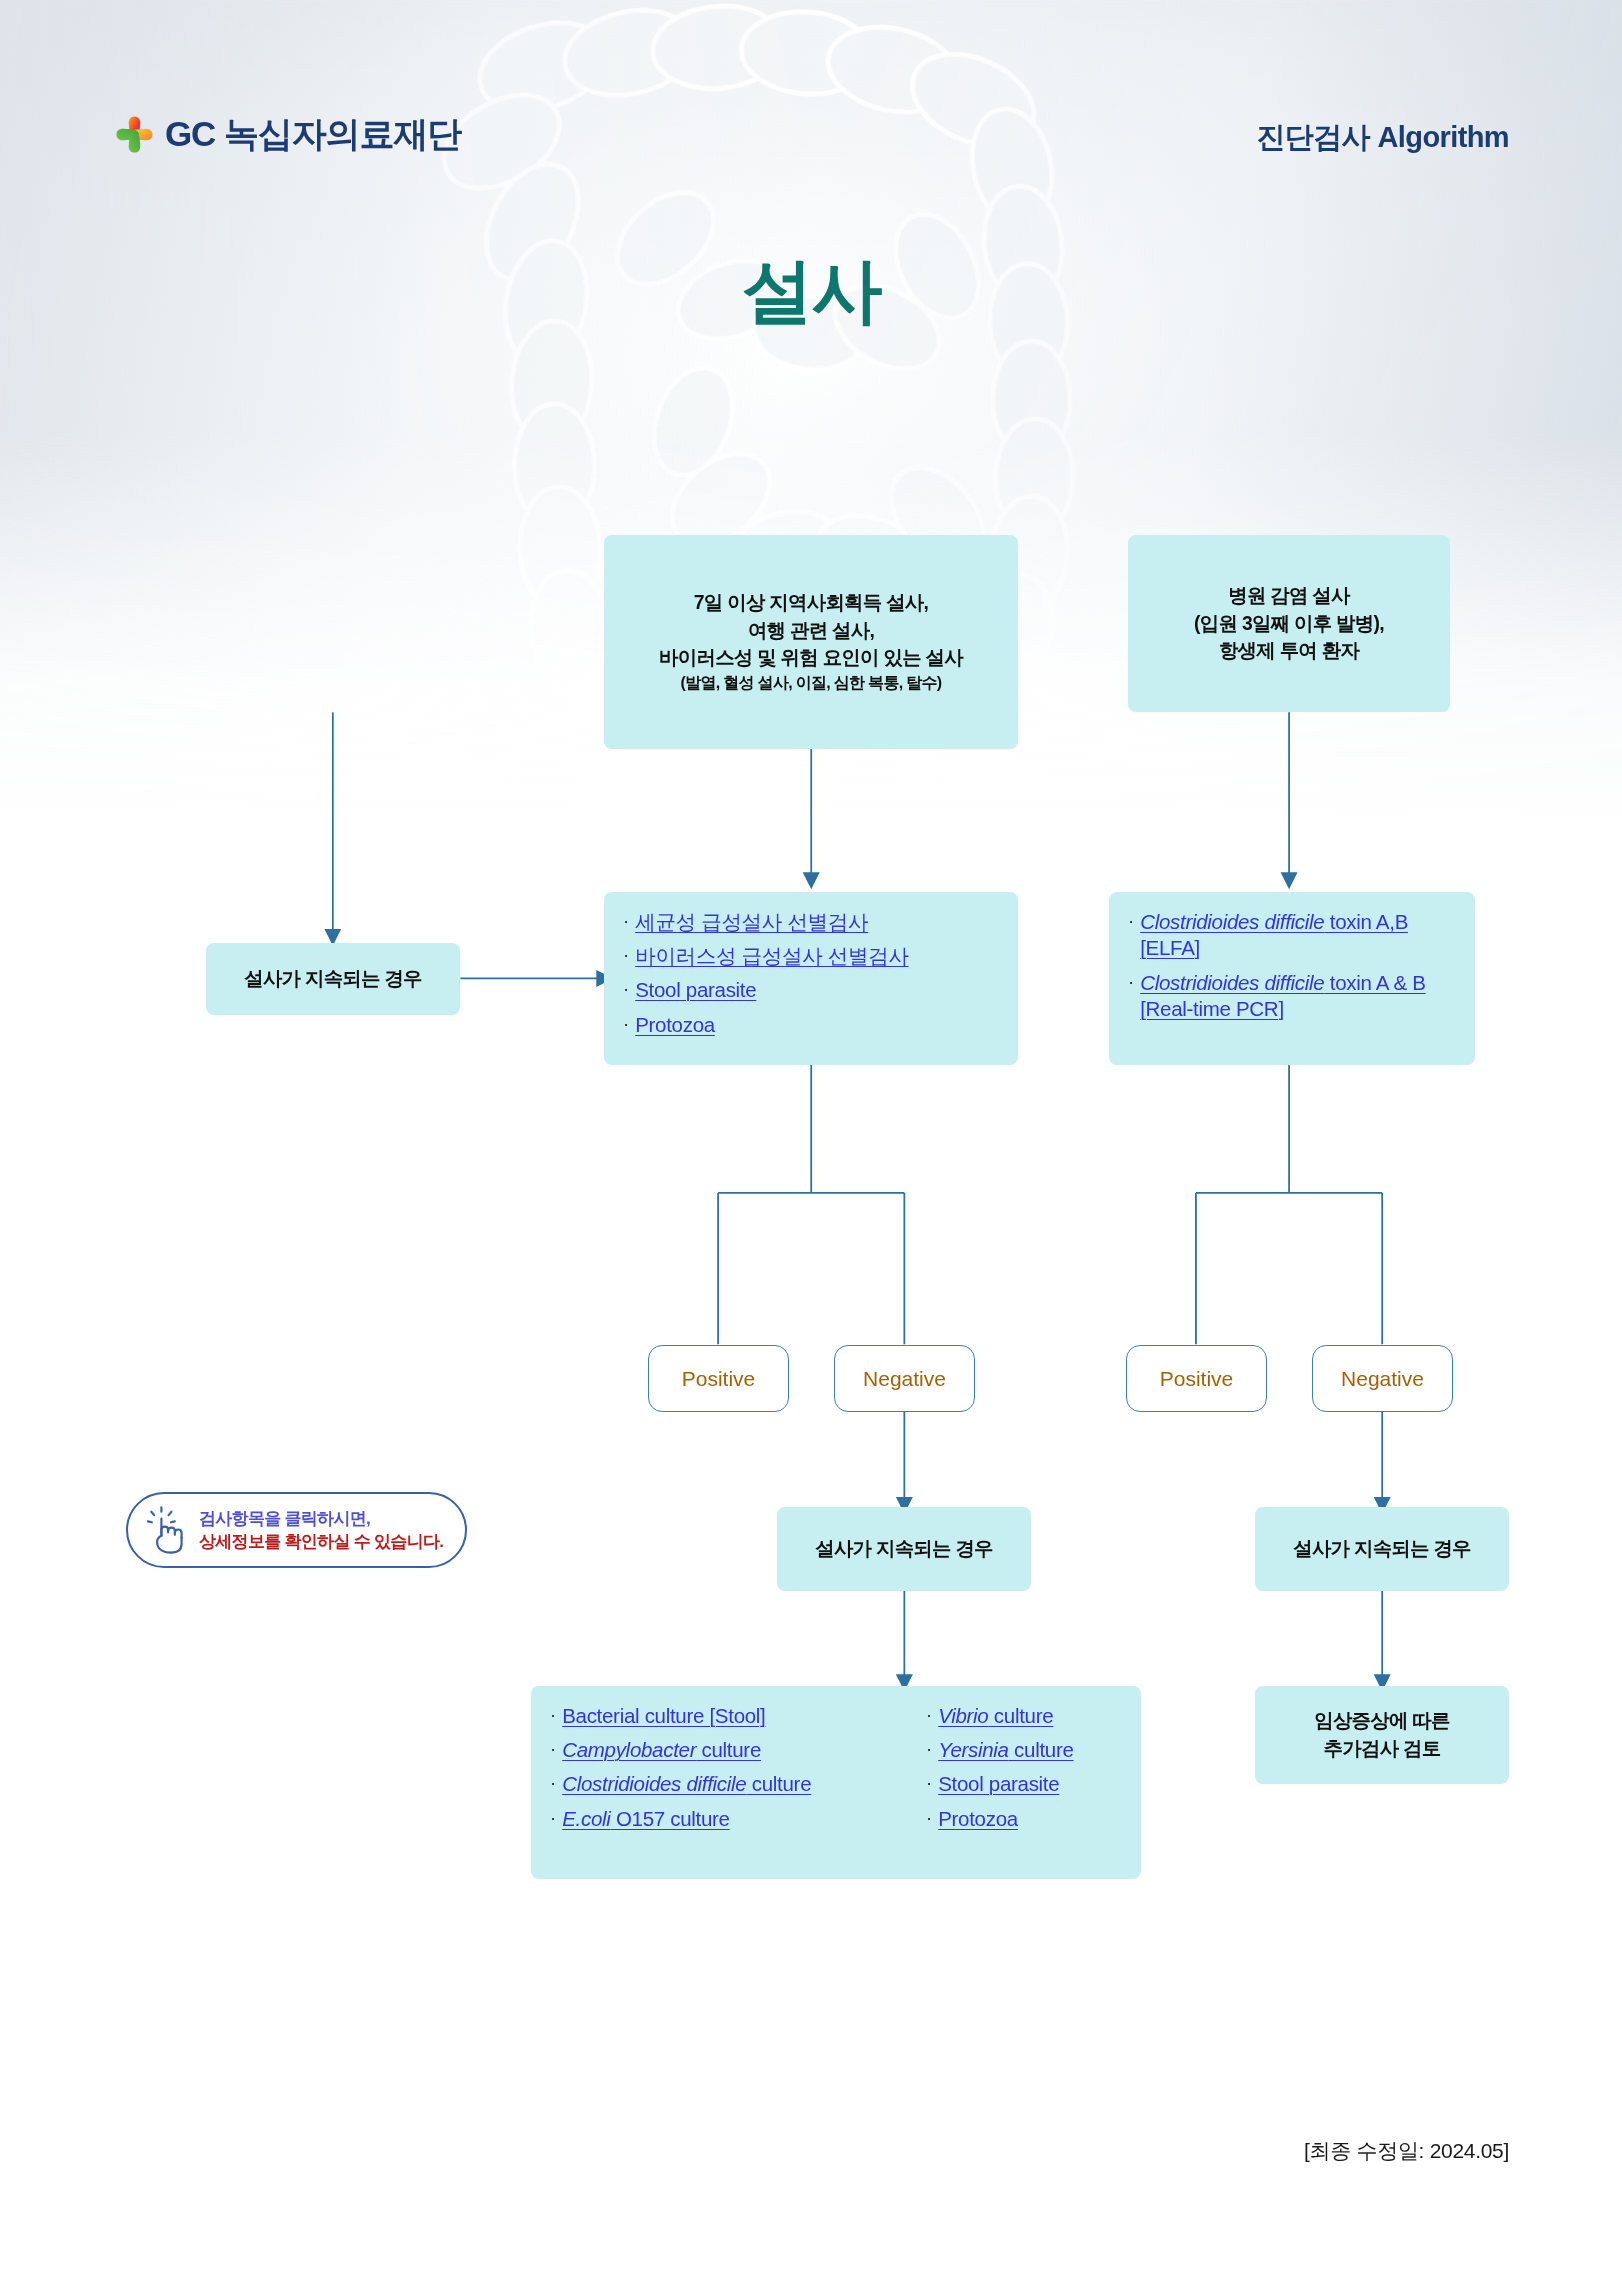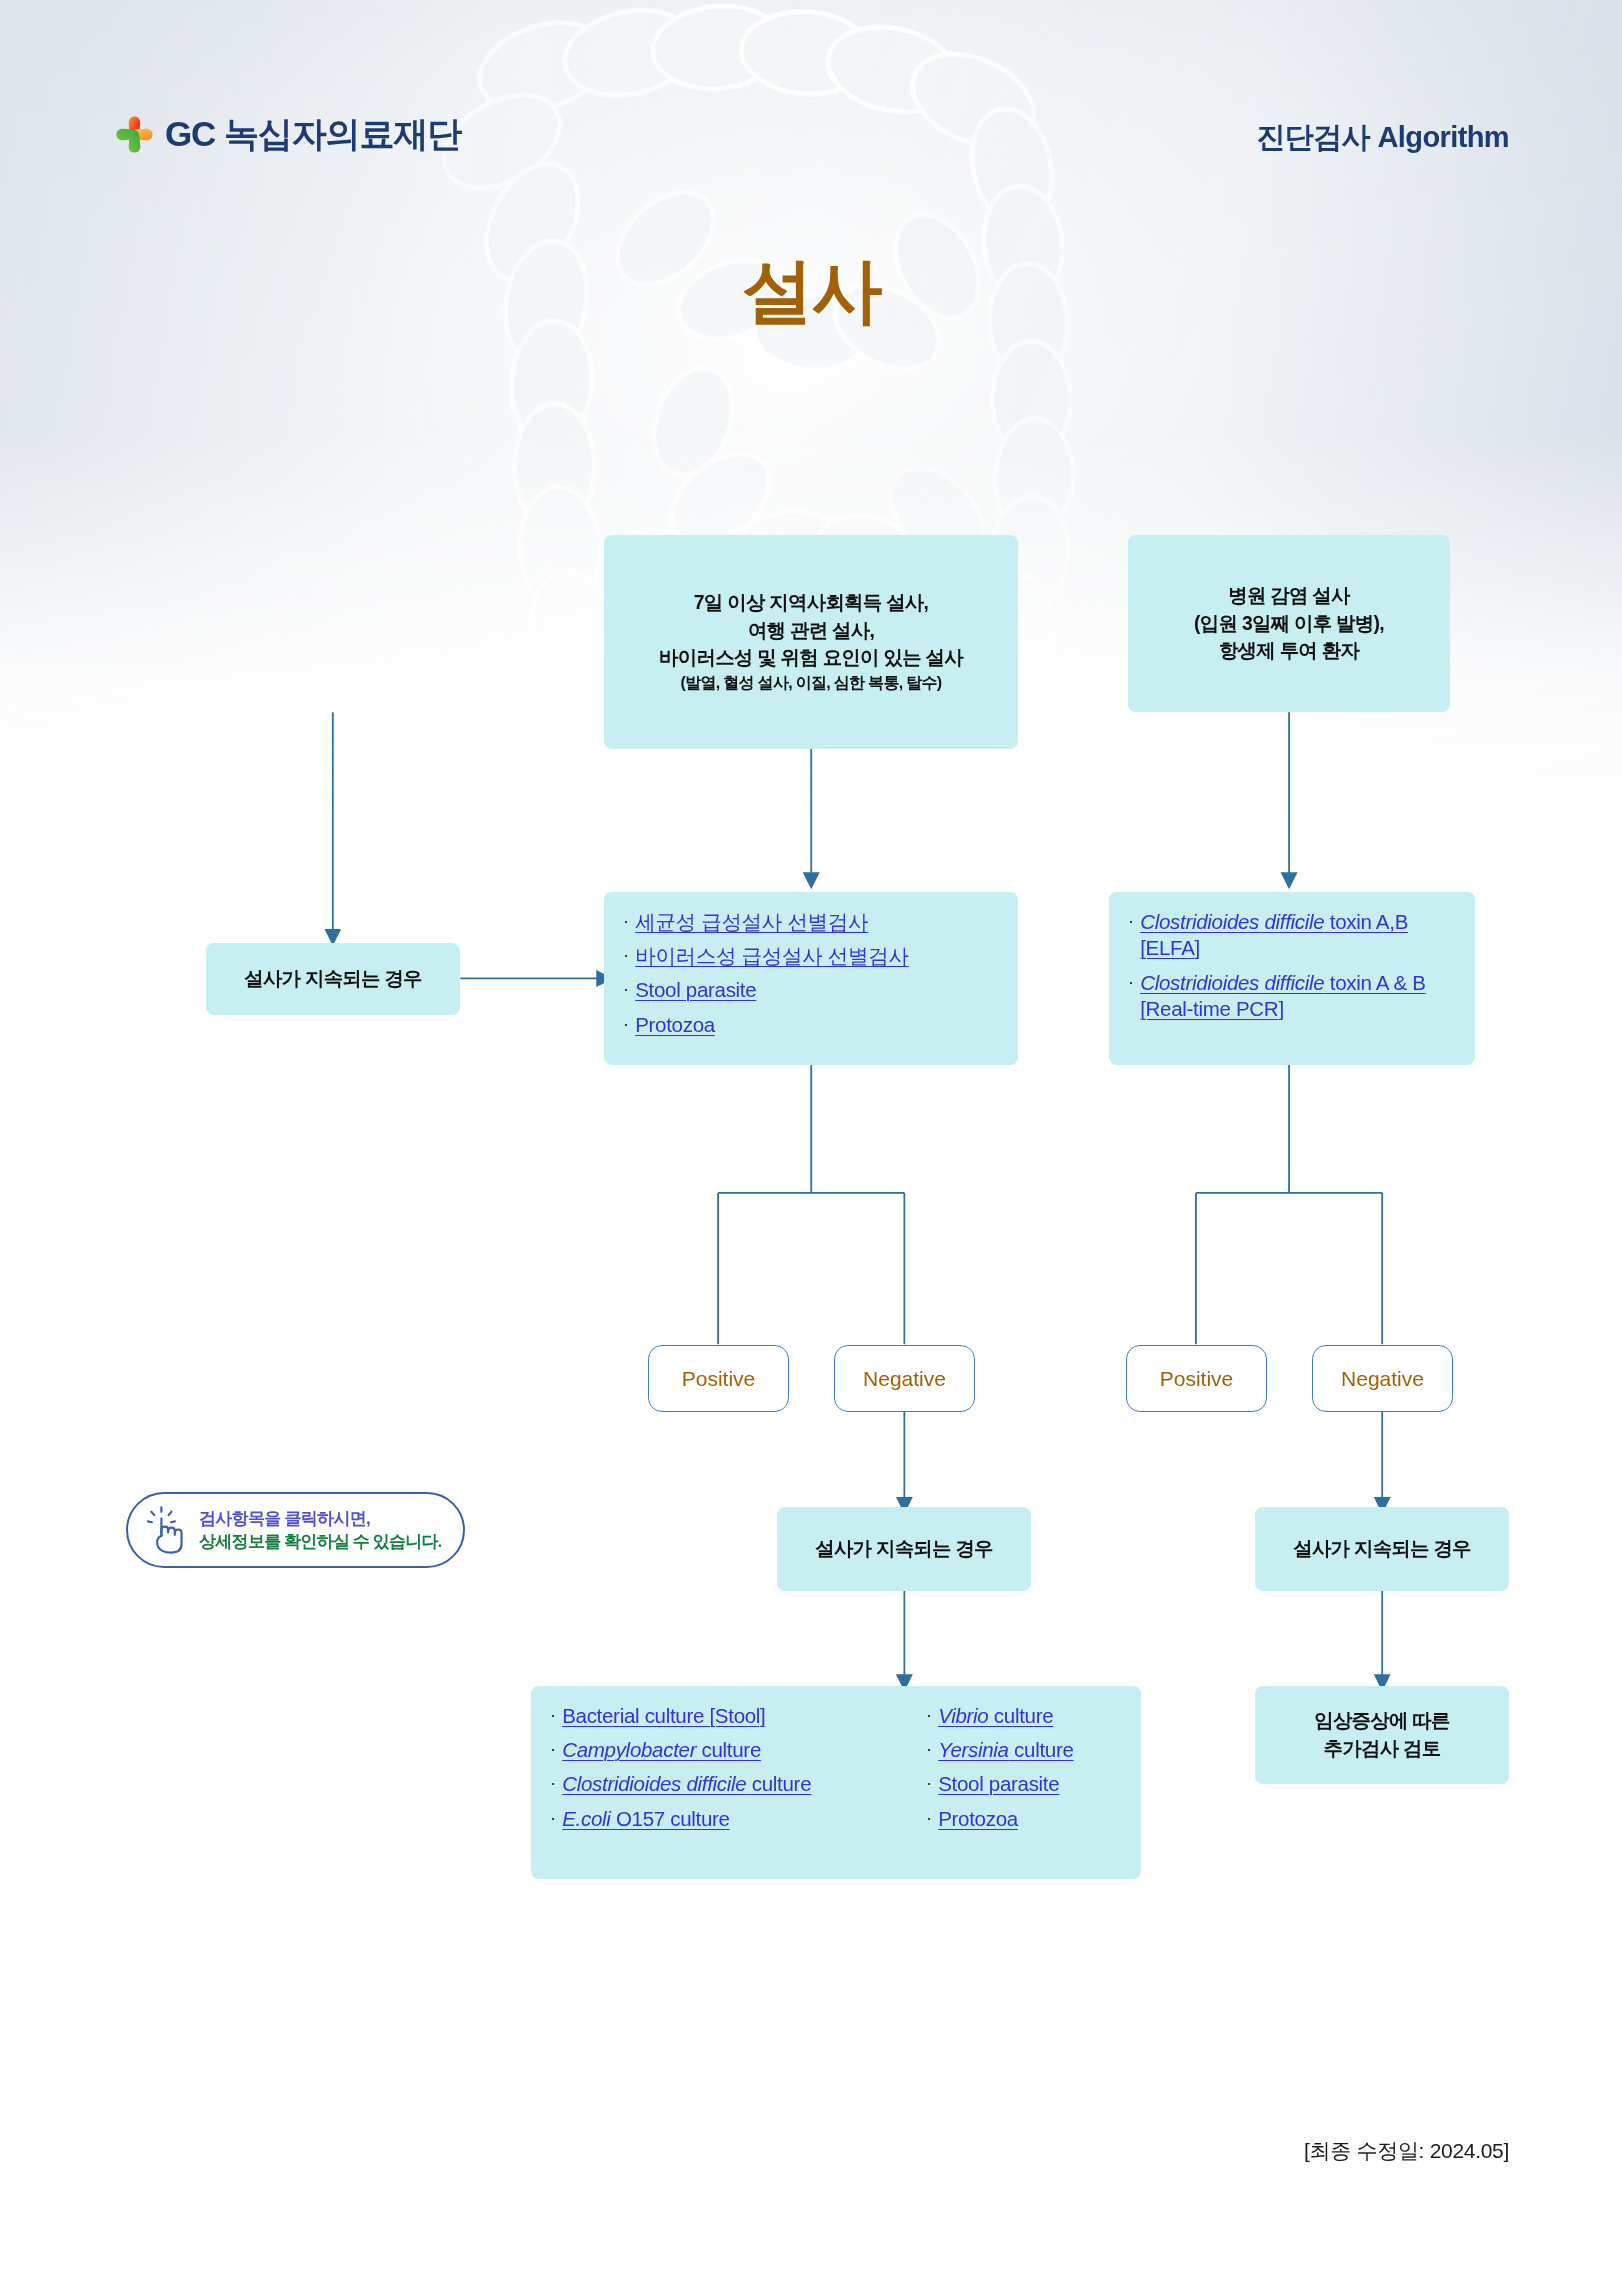--- a/index.html
+++ b/index.html
@@ -53,21 +53,21 @@
   .header-right {
     position: absolute; right: 114px; top: 118px;
     font-size: 29px; font-weight: 700; color: #1b3b72;
     letter-spacing: -0.6px; white-space: nowrap;
   }
 
   
   .page-title {
     position: absolute; left: 0; top: 244px; width: 1623px;
     text-align: center;
-    font-size: 71px; font-weight: 700; color: #a16207;
+    font-size: 71px; font-weight: 700; color: #0f766e;
     letter-spacing: -1.7px;
   }
 
   
   .node {
     position: absolute;
     background: #c7eef1;
     border-radius: 7.8px;
     display: flex; flex-direction: column;
     align-items: center; justify-content: center;
@@ -125,21 +125,21 @@
     position: absolute;
     border: 2.2px solid #3a60a8;
     border-radius: 61px;
     background: rgba(255,255,255,0.65);
     display: flex; align-items: center; gap: 4px;
     padding: 12.2px 22px 12.2px 19px;
   }
   .hint .hand { width: 48px; height: 48px; flex: none; }
   .hint .txt { font-size: 17px; font-weight: 700; line-height: 1.38; letter-spacing: -0.7px; }
   .hint .t1 { color: #4f4fd6; }
-  .hint .t2 { color: #15803d; font-family: Liberation Serif, serif; }
+  .hint .t2 { color: #b91c1c; }
 
   
   .footer {
     position: absolute; right: 114px; top: 2137px;
     font-size: 21px; color: #1a1a1a; letter-spacing: -0.3px;
   }
 
   
   #edges { position: absolute; left: 0; top: 0; width: 1623px; height: 2295px; pointer-events: none; }
 </style>

